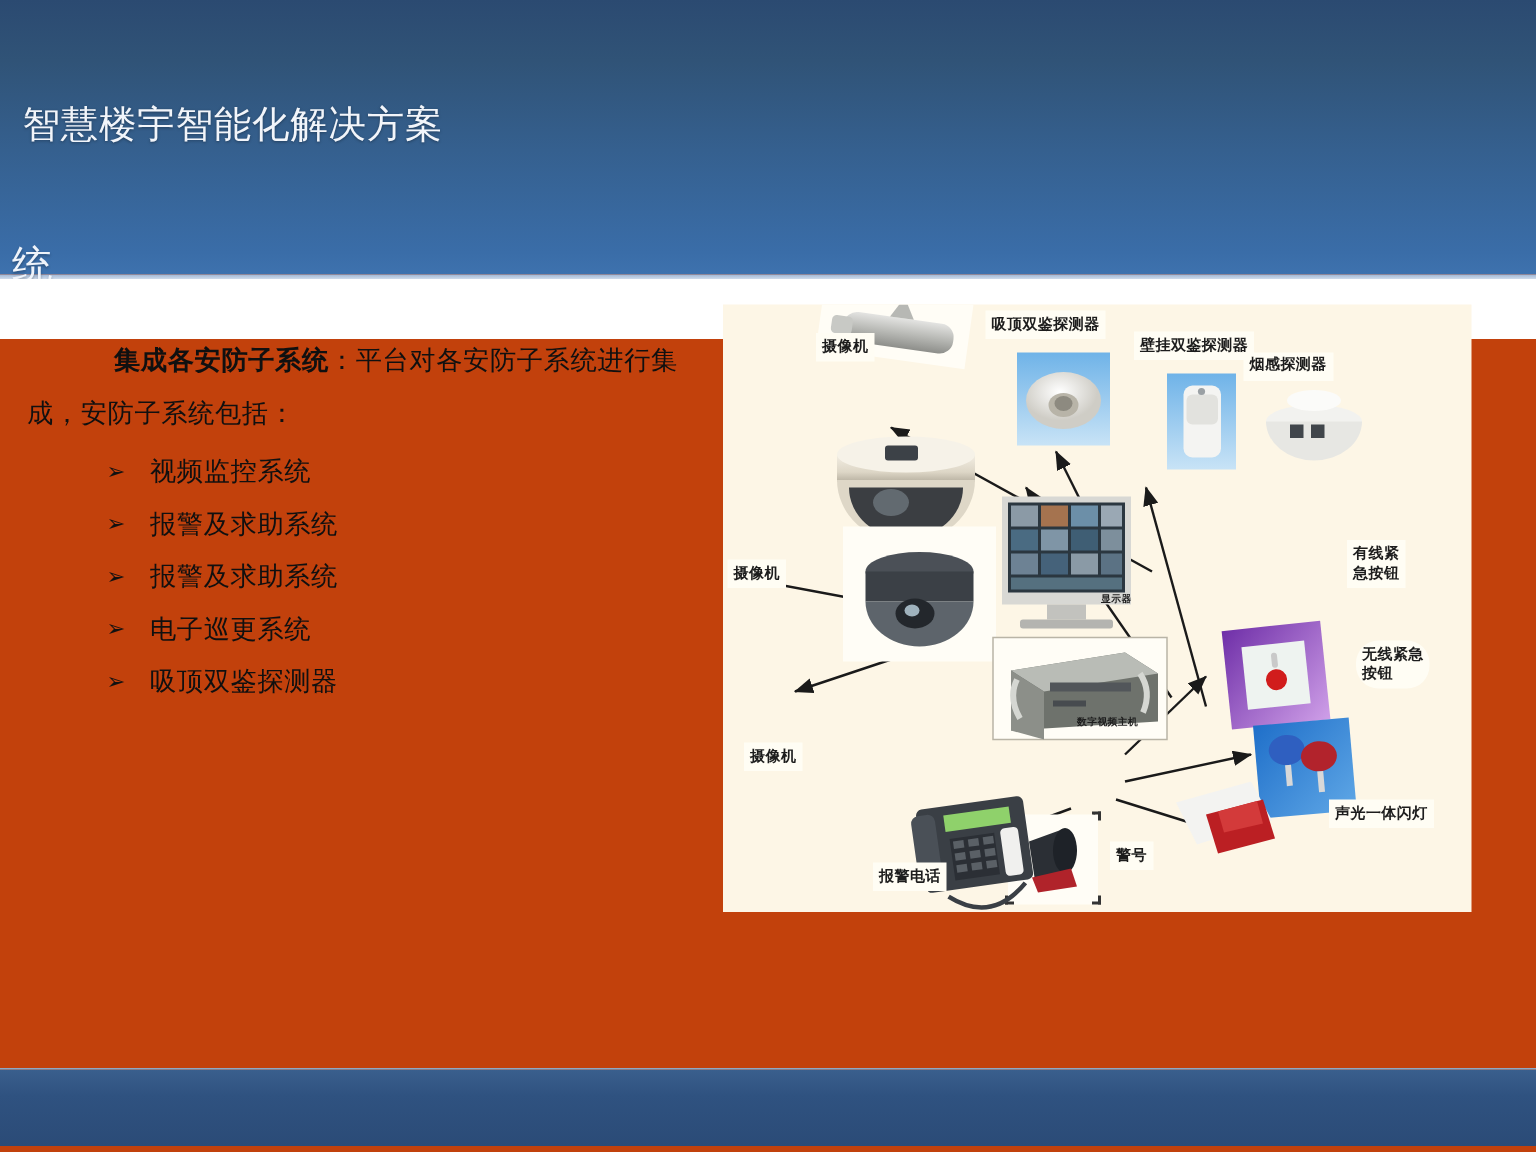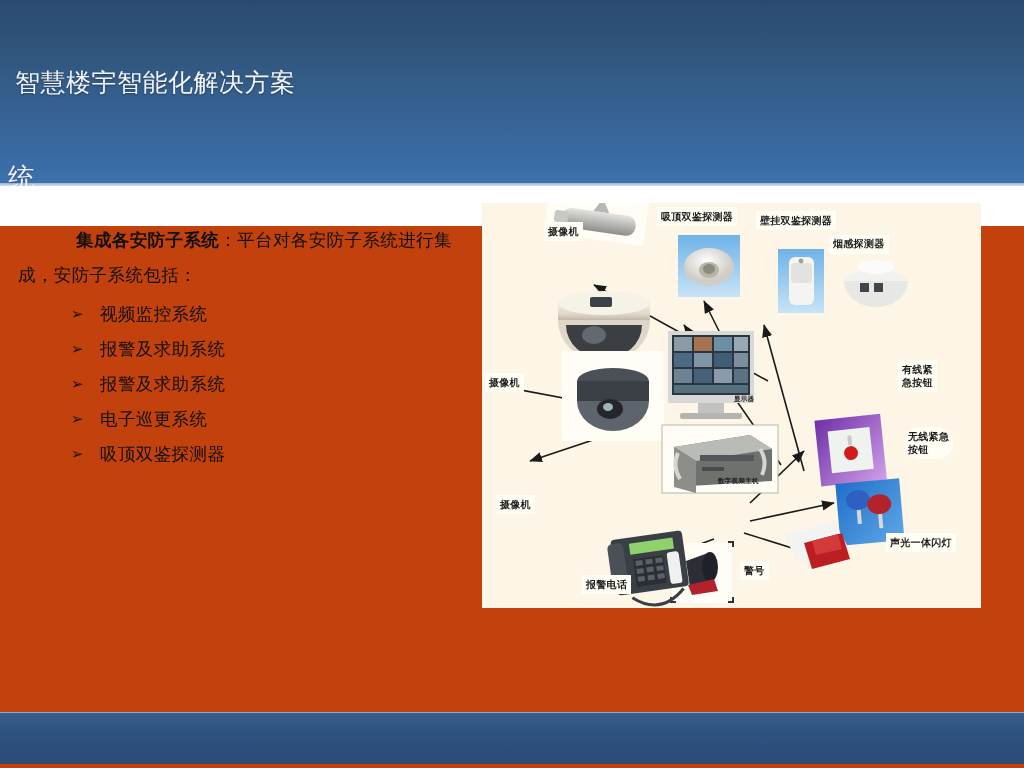--- a/index.html
+++ b/index.html
@@ -324,21 +324,21 @@
         <rect x="218" y="252" width="54" height="6" fill="#52565a"></rect>
         <rect x="220" y="264" width="22" height="4" fill="#474b4f"></rect>
         <path d="M196,250 q-6,12 2,26" stroke="#d5d7d2" stroke-width="4" fill="none"></path>
         <path d="M278,246 q8,12 2,26" stroke="#d5d7d2" stroke-width="4" fill="none"></path>
       </g>
 
     </svg>
 
     <div class="dlabel" style="left:62px;top:19px;">摄像机</div>
     <div class="dlabel" style="left:175px;top:4px;">吸顶双鉴探测器</div>
-    <div class="dlabel" style="left:274px;top:8px;">壁挂双鉴探测器</div>
+    <div class="dlabel" style="left:274px;top:18px;">壁挂双鉴探测器</div>
     <div class="dlabel" style="left:347px;top:32px;font-family:Liberation Mono, monospace;">烟感探测器</div>
     <div class="dlabel" style="left:3px;top:170px;">摄像机</div>
     <div class="dlabel" style="left:416px;top:157px;">有线紧
 急按钮</div>
     <div class="dlabel" style="left:422px;top:224px;border-radius:15px;">无线紧急
 按钮</div>
     <div class="dlabel" style="left:14px;top:292px;">摄像机</div>
     <div class="dlabel sm" style="left:252px;top:192px;">显示器</div>
     <div class="dlabel sm" style="left:236px;top:274px;">数字视频主机</div>
     <div class="dlabel" style="left:404px;top:330px;">声光一体闪灯</div>

